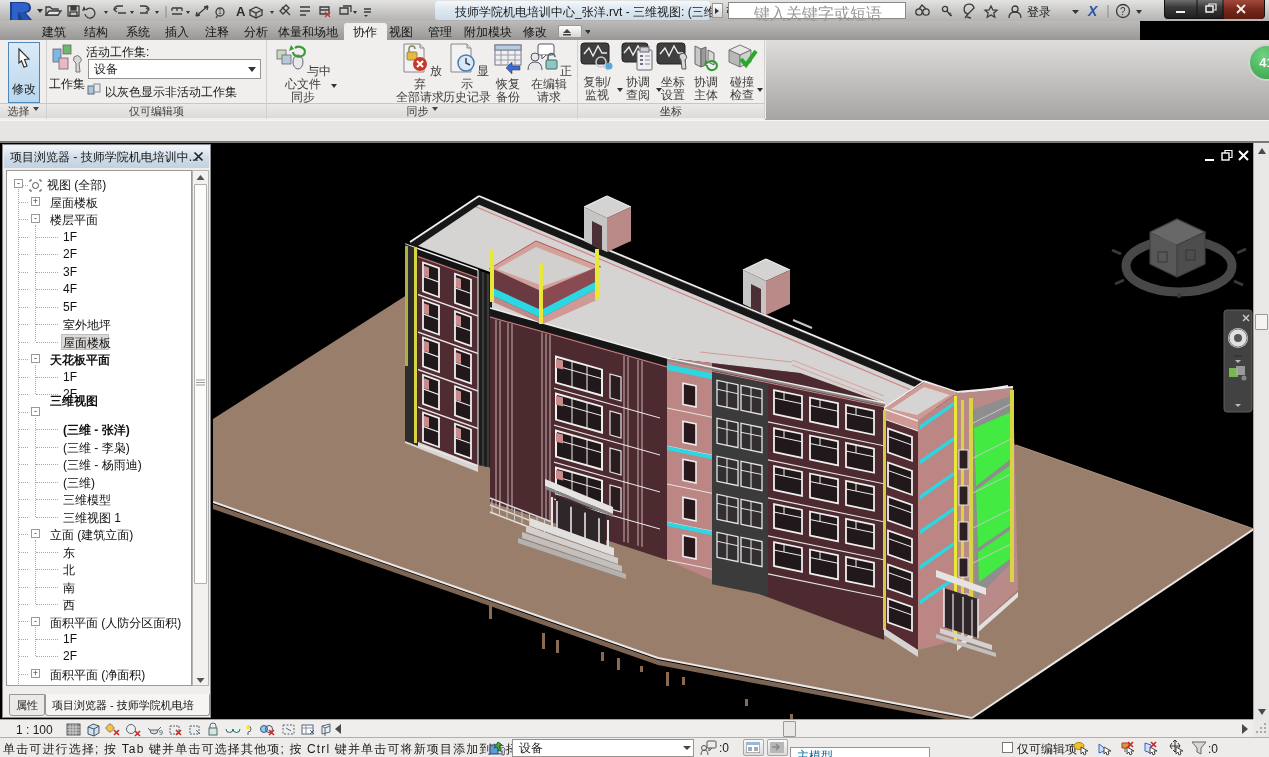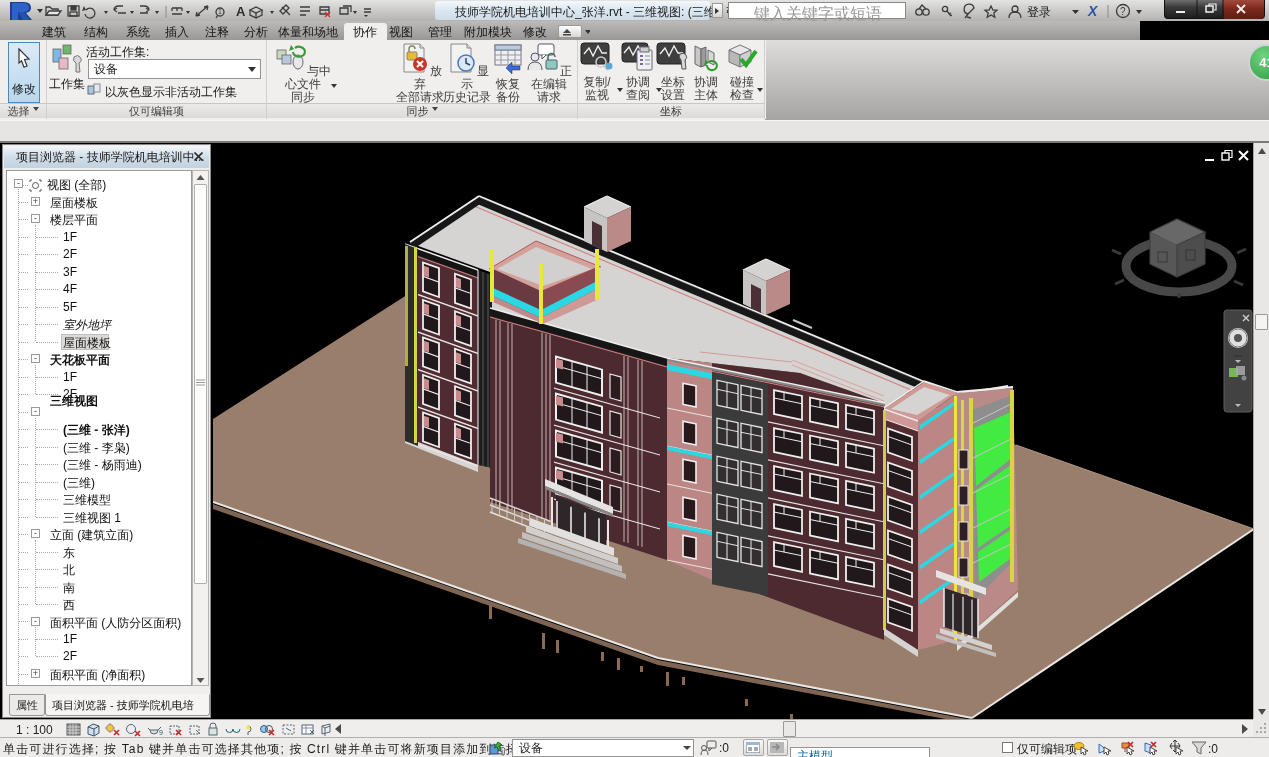--- a/index.html
+++ b/index.html
@@ -10,21 +10,21 @@
 .tab{position:absolute;top:3px;height:16px;line-height:16px;font-size:12px;color:#161616;transform:translateX(-50%)}
 #ribbon{left:0;top:40px;width:1269px;height:80px;background:linear-gradient(#dedddc,#a5a4a3)}
 #ribbonpanels{position:absolute;left:0;top:0;width:765px;height:80px;background:#f0efed}
 .plabel{position:absolute;top:63px;height:15px;line-height:15px;font-size:11px;color:#3a3a3a;text-align:center;background:linear-gradient(#eceae8,#dddbd9);border-top:1px solid #c9c7c5}
 .psep{position:absolute;top:0;width:2px;height:79px;background:linear-gradient(90deg,#c2c0be,#fff)}
 .bigbtn{position:absolute;top:2px;text-align:center;font-size:12px;color:#3d3d3d;line-height:13px}
 .bigbtn svg{margin:0 auto 1px}
 #optionsbar{left:0;top:120px;width:1269px;height:23px;background:#e6e5e3;border-top:1px solid #f5f5f5;border-bottom:2px solid #7a7978}
 #canvas{left:213px;top:143px;width:1056px;height:576px;background:#000}
 #browser{left:2px;top:144px;width:209px;height:574px;background:#f0eeec;border:1px solid #8a8a8a}
-#btitle{position:absolute;left:1px;top:1px;width:205px;height:22px;background:linear-gradient(#f3f7fa,#d0dde9 50%,#c2d2e0);font-size:12px;color:#1a1a1a;line-height:22px;padding-left:12px}
+#btitle{position:absolute;left:1px;top:1px;width:205px;height:22px;background:linear-gradient(#f3f7fa,#d0dde9 50%,#c2d2e0);font-size:12px;color:#1a1a1a;line-height:22px;padding-left:6px}
 #btree{position:absolute;left:3px;top:25px;width:186px;height:516px;background:#fff;border:1px solid #9a9a9a;overflow:hidden}
 .trow{position:absolute;left:0;height:17px;font-size:12px;color:#111;white-space:nowrap}
 .pm{position:absolute;width:9px;height:9px;border:1px solid #999;background:#fff;font-size:9px;line-height:7px;text-align:center;color:#333}
 #vcb{left:0;top:719px;width:1253px;height:18px;background:#efeeec;border-top:1px solid #a5a4a2}
 #statusbar{left:0;top:737px;width:1269px;height:20px;background:#edecea;border-top:1px solid #b1b0ae}
 .sbtn{position:absolute;top:1px;height:17px;border:1px solid #a8a7a5;background:linear-gradient(#fafaf9,#dcdbd9);border-radius:2px}
 .combo{position:absolute;background:#fff;border:1px solid #959493;font-size:12px;color:#222}
 .carr{position:absolute;right:2px;top:50%;margin-top:-2px;width:0;height:0;border:4px solid transparent;border-top-color:#444;border-bottom-width:0}
 </style></head>
 <body>
@@ -684,21 +684,21 @@
       <div class="trow" style="left:40px;top:6px;">视图 (全部)</div>
       <div class="pm" style="left:24px;top:26px">+</div>
       <div class="trow" style="left:43px;top:24px;">屋面楼板</div>
       <div class="pm" style="left:24px;top:43px">-</div>
       <div class="trow" style="left:43px;top:41px;">楼层平面</div>
       <div class="trow" style="left:56px;top:59px;">1F</div>
       <div class="trow" style="left:56px;top:76px;">2F</div>
       <div class="trow" style="left:56px;top:94px;">3F</div>
       <div class="trow" style="left:56px;top:111px;">4F</div>
       <div class="trow" style="left:56px;top:129px;">5F</div>
-      <div class="trow" style="left:56px;top:146px;font-style:italic;">室外地坪</div>
+      <div class="trow" style="left:56px;top:146px;">室外地坪</div>
       <div class="ab" style="left:54px;top:163px;width:48px;height:16px;background:#dcdad8;border:1px solid #c0bebc"></div>
       <div class="trow" style="left:56px;top:164px;">屋面楼板</div>
       <div class="pm" style="left:24px;top:183px">-</div>
       <div class="trow" style="left:43px;top:181px;font-weight:bold;">天花板平面</div>
       <div class="trow" style="left:56px;top:199px;">1F</div>
       <div class="trow" style="left:56px;top:216px;">2F</div>
       <div class="pm" style="left:24px;top:236px">-</div>
       <div class="trow" style="left:43px;top:222px;font-weight:bold;">三维视图</div>
       <div class="trow" style="left:56px;top:251px;font-weight:bold;">(三维 - 张洋)</div>
       <div class="trow" style="left:56px;top:269px;">(三维 - 李枭)</div>

